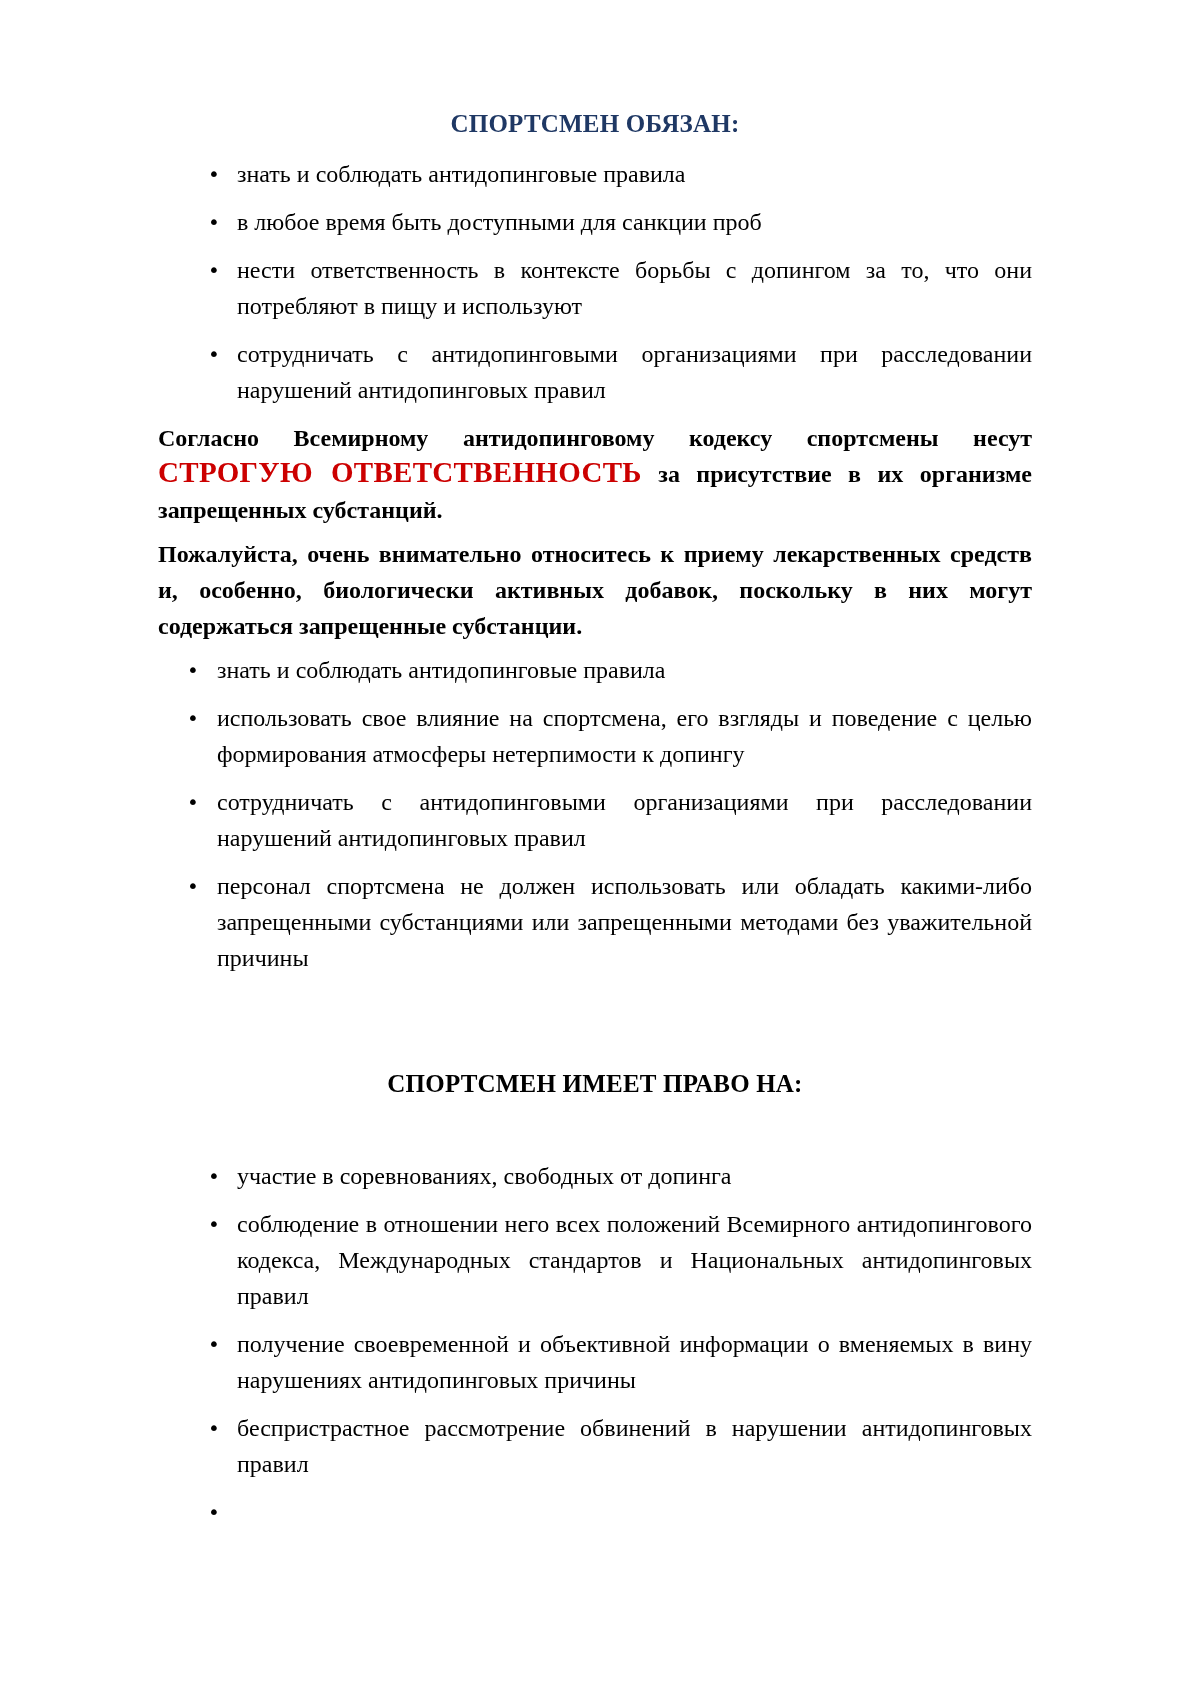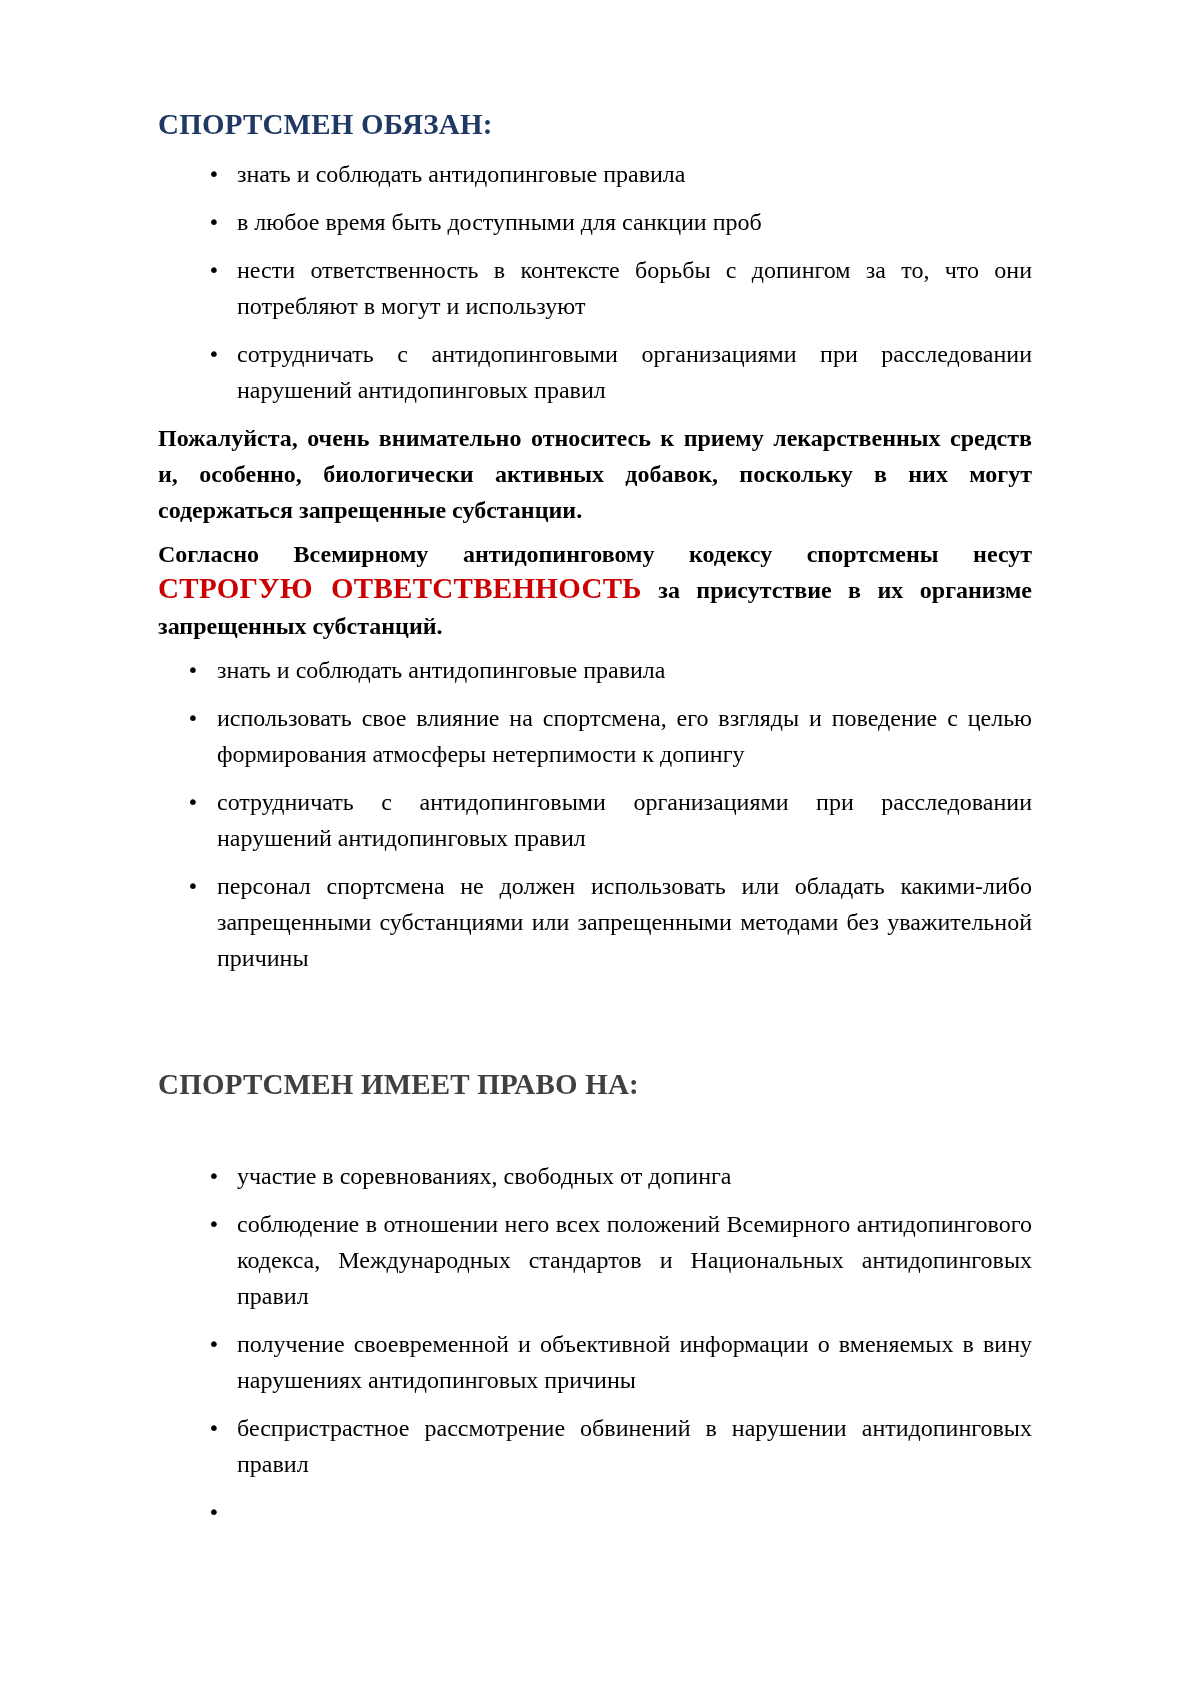--- a/index.html
+++ b/index.html
@@ -15,30 +15,31 @@
     padding: 106px 158px 0 158px;
     background: #ffffff;
     font-family: "Liberation Serif", "DejaVu Serif", serif;
     font-size: 24px;
     line-height: 36px;
     color: #000000;
     overflow: hidden;
   }
   .section-heading {
     font-weight: bold;
-    font-size: 29px;
+    font-size: 25px;
     line-height: 36px;
     margin: 28px 0 14px 0;
     letter-spacing: 0.2px;
+    text-align: center;
   }
   .section-heading.first {
     margin-top: 0;
   }
   .heading-blue { color: #1F3864; }
-  .heading-red  { color: #404040; }
+  .heading-red  { color: #000000; }
   .section-heading.rights {
     margin-top: 90px;
     margin-bottom: 56px;
   }
   ul.bullet-list {
     list-style: none;
     margin: 0;
     padding: 0;
   }
   ul.bullet-list li {
@@ -84,32 +85,32 @@
       <li>
         <span class="bullet">•</span>
         <span>знать и соблюдать антидопинговые правила</span>
       </li>
       <li>
         <span class="bullet">•</span>
         <span>в любое время быть доступными для санкции проб</span>
       </li>
       <li>
         <span class="bullet">•</span>
-        <span>нести ответственность в контексте борьбы с допингом за то, что они потребляют в могут и используют</span>
+        <span>нести ответственность в контексте борьбы с допингом за то, что они потребляют в пищу и используют</span>
       </li>
       <li>
         <span class="bullet">•</span>
         <span>сотрудничать с антидопинговыми организациями при расследовании нарушений антидопинговых правил</span>
       </li>
     </ul>
   </div>
 
+  <p class="para"><span>Согласно Всемирному антидопинговому кодексу спортсмены несут</span> <span class="em-strict">СТРОГУЮ ОТВЕТСТВЕННОСТЬ</span> <span>за присутствие в их организме запрещенных субстанций.</span></p>
+
   <p class="para">Пожалуйста, очень внимательно относитесь к приему лекарственных средств и, особенно, биологически активных добавок, поскольку в них могут содержаться запрещенные субстанции.</p>
-
-  <p class="para"><span>Согласно Всемирному антидопинговому кодексу спортсмены несут</span> <span class="em-strict">СТРОГУЮ ОТВЕТСТВЕННОСТЬ</span> <span>за присутствие в их организме запрещенных субстанций.</span></p>
 
   <div>
     <ul class="bullet-list tight">
       <li>
         <span class="bullet">•</span>
         <span>знать и соблюдать антидопинговые правила</span>
       </li>
       <li>
         <span class="bullet">•</span>
         <span>использовать свое влияние на спортсмена, его взгляды и поведение с целью формирования атмосферы нетерпимости к допингу</span>

